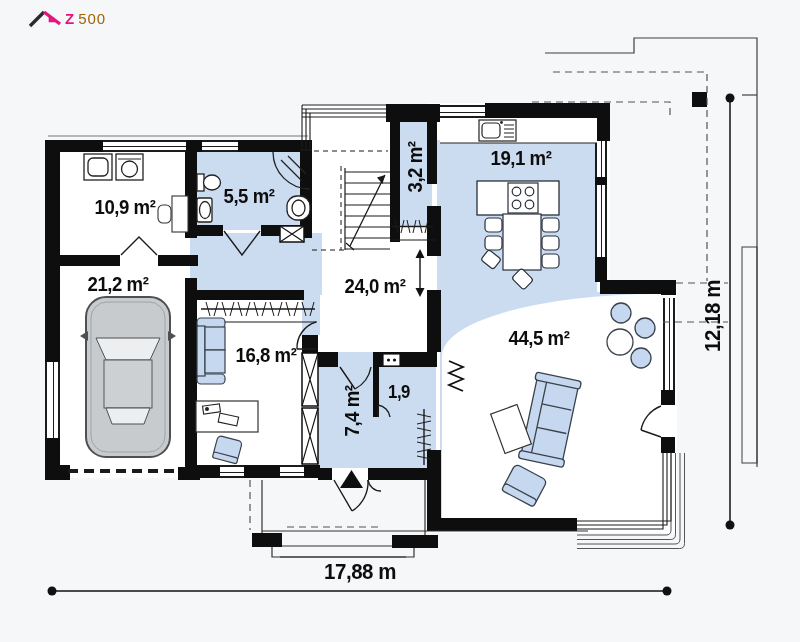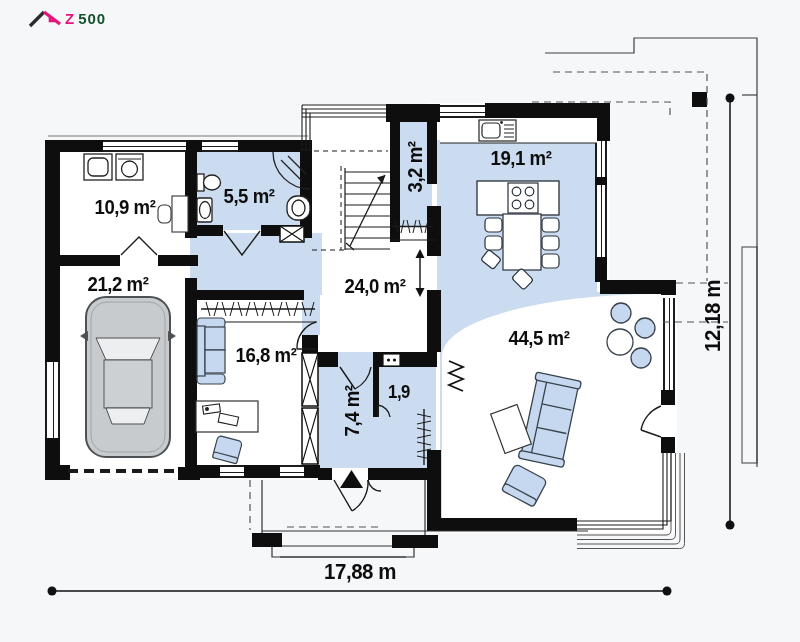--- a/index.html
+++ b/index.html
@@ -12,21 +12,21 @@
   .winh::before{content:"";position:absolute;left:0;right:0;top:50%;border-top:1px solid #1c1c1c;}
   .winv{position:absolute;background:#fff;border-left:2px solid #1c1c1c;border-right:2px solid #1c1c1c;z-index:3;box-sizing:border-box;}
   .winv::before{content:"";position:absolute;top:0;bottom:0;left:50%;border-left:1px solid #1c1c1c;}
   svg.layer{position:absolute;left:0;top:0;z-index:4;}
   .lbl{position:absolute;z-index:5;font-weight:700;color:#0d0d0d;white-space:nowrap;
        transform:translate(-50%,-50%) scaleX(.93);letter-spacing:-.5px;font-size:20px;}
   .lbl.rot{transform:translate(-50%,-50%) rotate(-90deg) scaleX(.93);}
   .lbl.dim{font-size:22px;}
   #logo{position:absolute;left:28px;top:8px;z-index:6;display:flex;align-items:center;gap:3px;}
   #logo .ztxt{font-weight:700;font-size:15px;letter-spacing:1px;color:#e5137d;}
-  #logo .resttxt{font-weight:700;font-size:15px;letter-spacing:1px;color:#14532d;}
+  #logo .resttxt{font-weight:400;font-size:15px;letter-spacing:1px;color:#a16207;}
 </style>
 </head>
 <body>
 
 <div id="canvas">
 
   <div id="logo">
     <svg width="34" height="20" viewBox="0 0 34 20">
       <path d="M2,18 L16,4" stroke="#2b2b2b" stroke-width="3.4" fill="none"></path>
       <path d="M16,4 L32,16" stroke="#e5137d" stroke-width="3.4" fill="none"></path>

